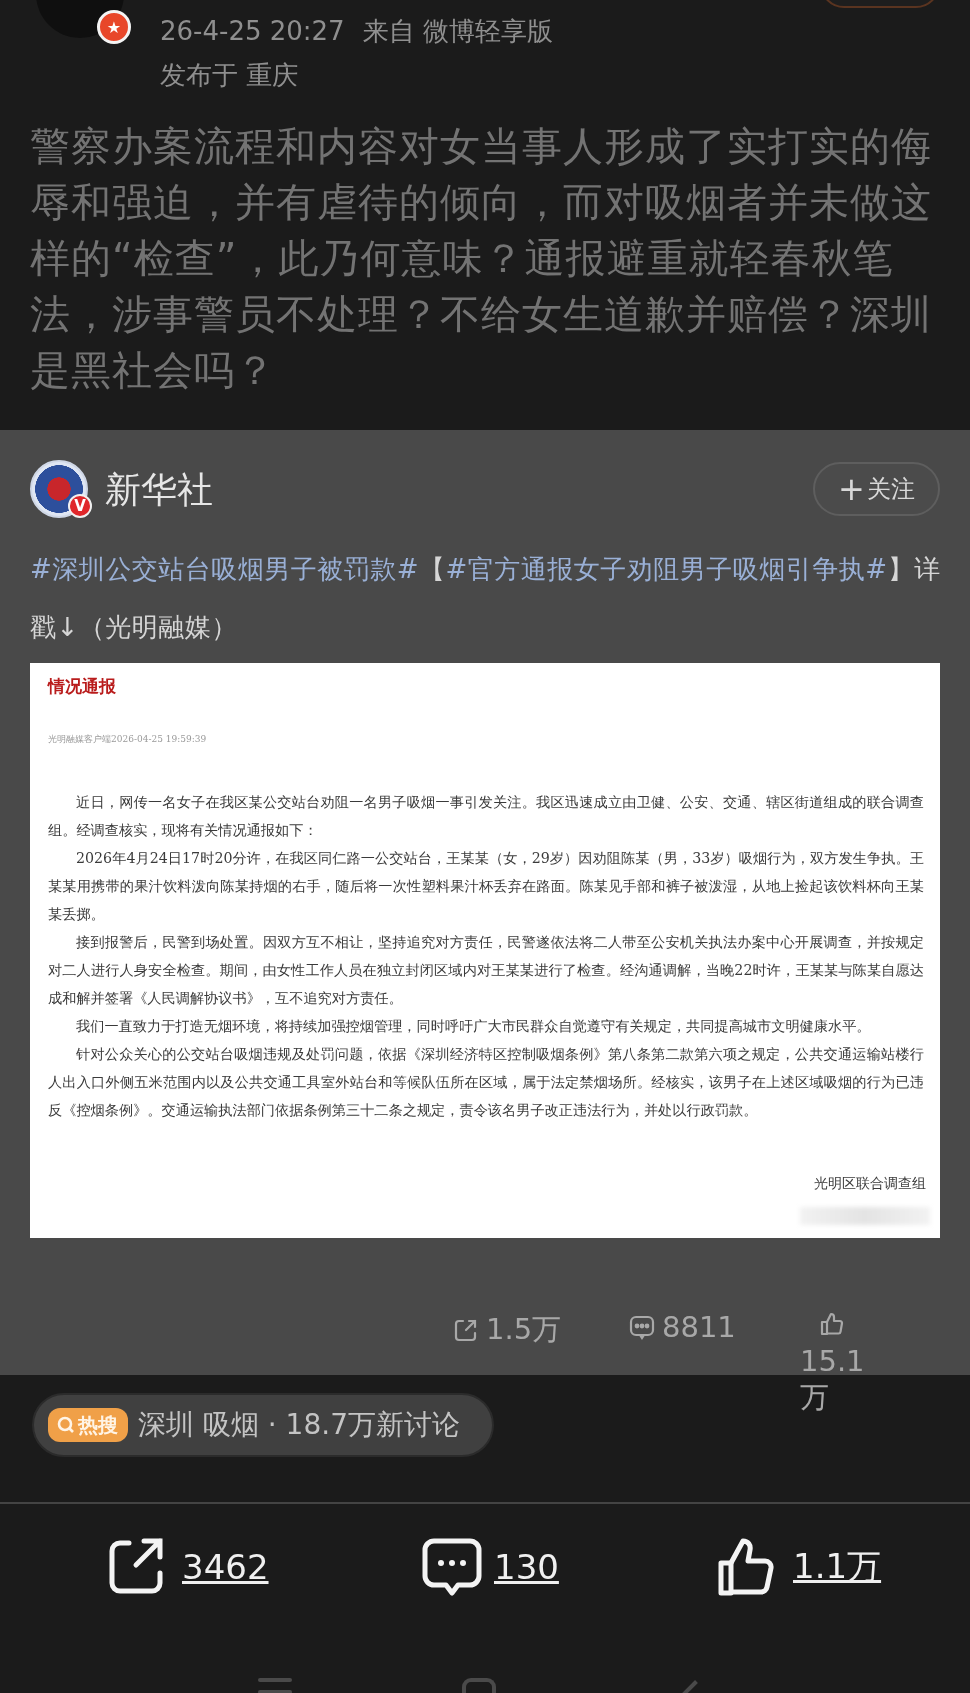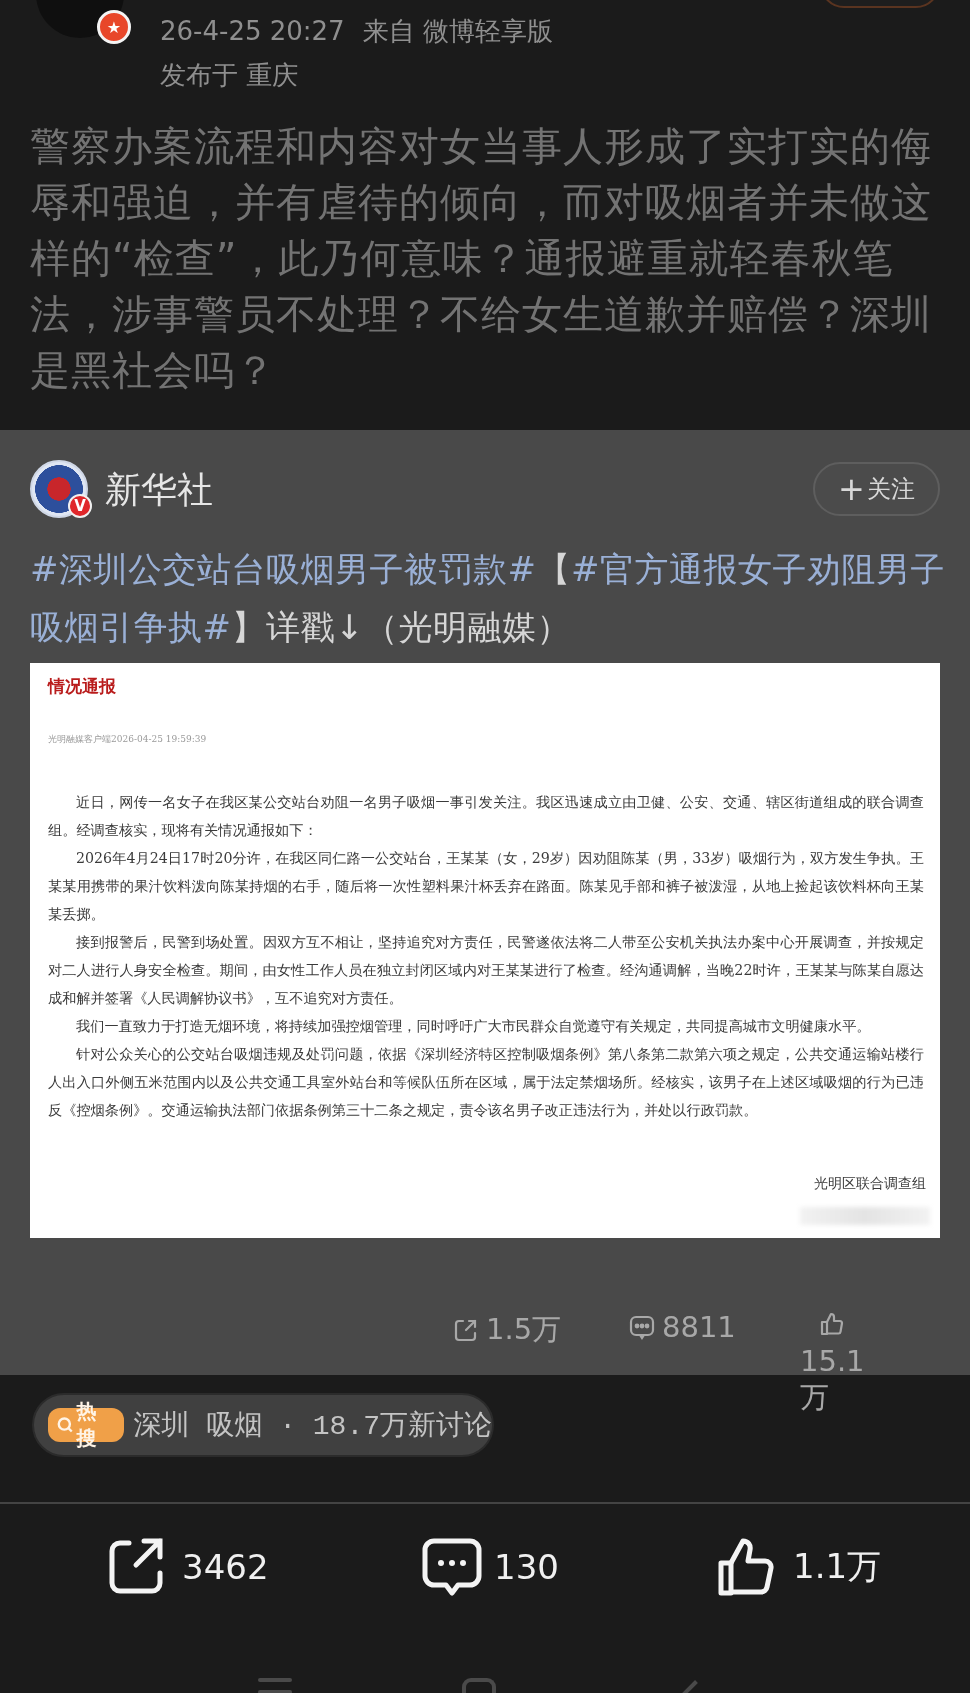--- a/index.html
+++ b/index.html
@@ -20,46 +20,46 @@
   
   .post-text { position: absolute; left: 30px; top: 118px; width: 915px; font-size: 40px; line-height: 56px; color: #737373; letter-spacing: 1px; }
 
   
   .repost { position: absolute; left: 0; top: 430px; width: 970px; height: 945px; background: #494949; }
   .rp-avatar { position: absolute; left: 30px; top: 30px; width: 58px; height: 58px; border-radius: 50%; background: radial-gradient(circle at 50% 50%, #c8262b 0 30%, #2d4f9c 31% 62%, #dfe6f3 63% 100%); border: 2px solid #cfd7e6; }
   .rp-v { position: absolute; left: 68px; top: 64px; width: 24px; height: 24px; border-radius: 50%; background: #e0262a; color: #fff; font-size: 15px; font-weight: bold; display: flex; align-items: center; justify-content: center; border: 2px solid #f0f0f0; }
   .rp-name { position: absolute; left: 105px; top: 36px; font-size: 36px; color: #e6e6e6; }
   .follow-btn { position: absolute; left: 813px; top: 32px; width: 127px; height: 54px; border: 2px solid #5e5e5e; border-radius: 27px; display: flex; align-items: center; justify-content: center; font-size: 24px; color: #d8d8d8; background: #4b4b4b; }
   .follow-btn .plus { font-size: 32px; margin-right: 2px; line-height: 1; }
-  .rp-text { position: absolute; left: 30px; top: 110px; width: 915px; font-size: 34px; line-height: 58px; color: #d6d6d6; letter-spacing: 0.5px; }
+  .rp-text { position: absolute; left: 30px; top: 110px; width: 915px; font-size: 26px; line-height: 58px; color: #d6d6d6; letter-spacing: 0.5px; }
   .rp-text .tag { color: #9ab0d6; }
 
   
   .notice { position: absolute; left: 30px; top: 233px; width: 910px; height: 575px; background: #ffffff; color: #333; font-family: "DejaVu Serif", "Liberation Serif", serif; }
   .notice-title { position: absolute; left: 18px; top: 12px; font-size: 17px; font-weight: bold; color: #b91c1c; font-family: "DejaVu Sans", sans-serif; }
   .notice-src { position: absolute; left: 18px; top: 70px; font-size: 9px; color: #9a9a9a; }
   .notice-body { position: absolute; left: 18px; top: 125px; width: 876px; font-size: 14.2px; line-height: 28px; color: #3a3a3a; }
   .notice-body p { text-indent: 28px; text-align: justify; }
   .notice-sign { position: absolute; right: 14px; top: 512px; font-size: 14px; color: #3a3a3a; }
   .notice-watermark { position: absolute; right: 10px; top: 544px; width: 130px; height: 18px; background: linear-gradient(90deg, #f2f2f2, #e4e4e4, #f2f2f2); filter: blur(2px); }
 
   .rp-actions { position: absolute; top: 880px; left: 0; width: 832px; height: 40px; font-size: 29px; color: #a8a8a8; }
   .rp-act { position: absolute; display: flex; align-items: center; gap: 6px; }
   .rp-act svg { width: 28px; height: 28px; }
 
   
   .hot { position: absolute; left: 32px; top: 1393px; width: 462px; height: 64px; border: 2px solid #2b2b2b; border-radius: 32px; background: #404040; display: flex; align-items: center; padding-left: 14px; }
   .hot-badge { display: flex; align-items: center; gap: 2px; background: #f0a048; color: #fff4e6; font-size: 20px; font-weight: bold; padding: 4px 10px 4px 8px; border-radius: 12px; height: 34px; }
-  .hot-text { margin-left: 10px; font-size: 28px; color: #c4c4c4; white-space: nowrap; font-family: Liberation Mono, monospace; }
+  .hot-text { margin-left: 10px; font-size: 28px; color: #c4c4c4; white-space: nowrap; }
 
   .divider { position: absolute; left: 0; top: 1502px; width: 970px; height: 2px; background: #444; }
 
   
   .actions { position: absolute; left: 0; top: 1535px; width: 970px; height: 80px; }
-  .act { position: absolute; display: flex; align-items: center; gap: 14px; font-size: 34px; color: #f0f0f0; }
+  .act { position: absolute; display: flex; align-items: center; gap: 14px; font-size: 34px; color: #f0f0f0; text-decoration: underline; }
   .act svg { width: 64px; height: 64px; }
 
   
   .sysnav { position: absolute; left: 0; top: 1670px; width: 970px; height: 23px; }
   .sn { position: absolute; top: 8px; }
 </style>
 </head>
 <body>
 
 <div class="header">

